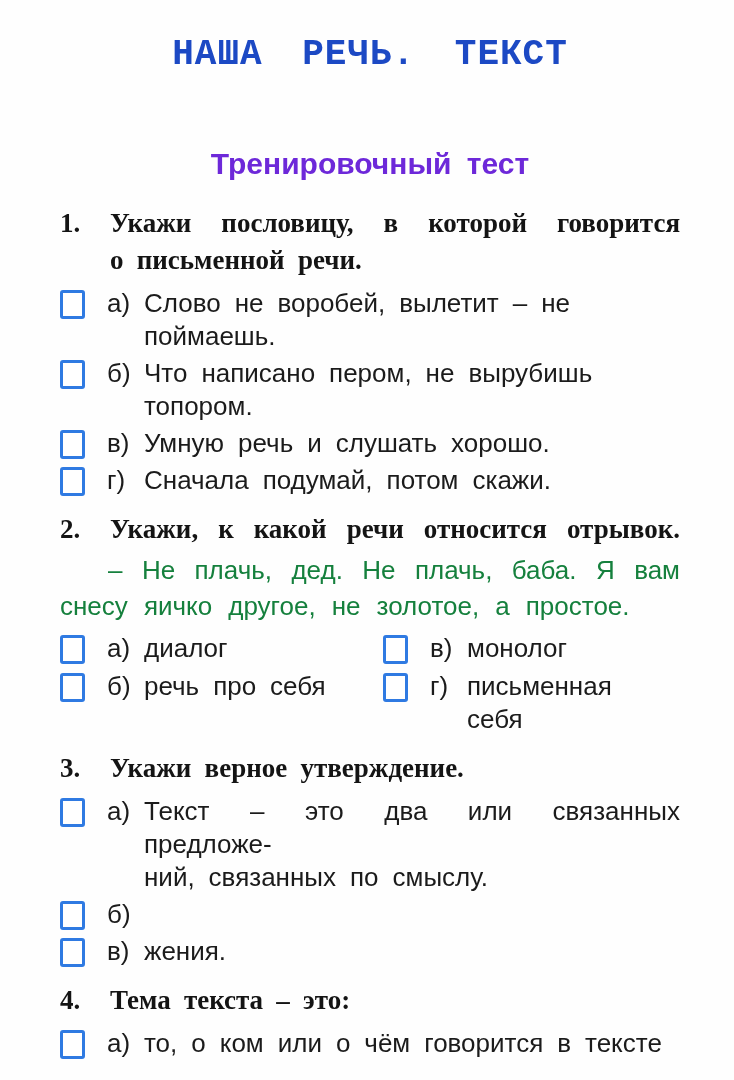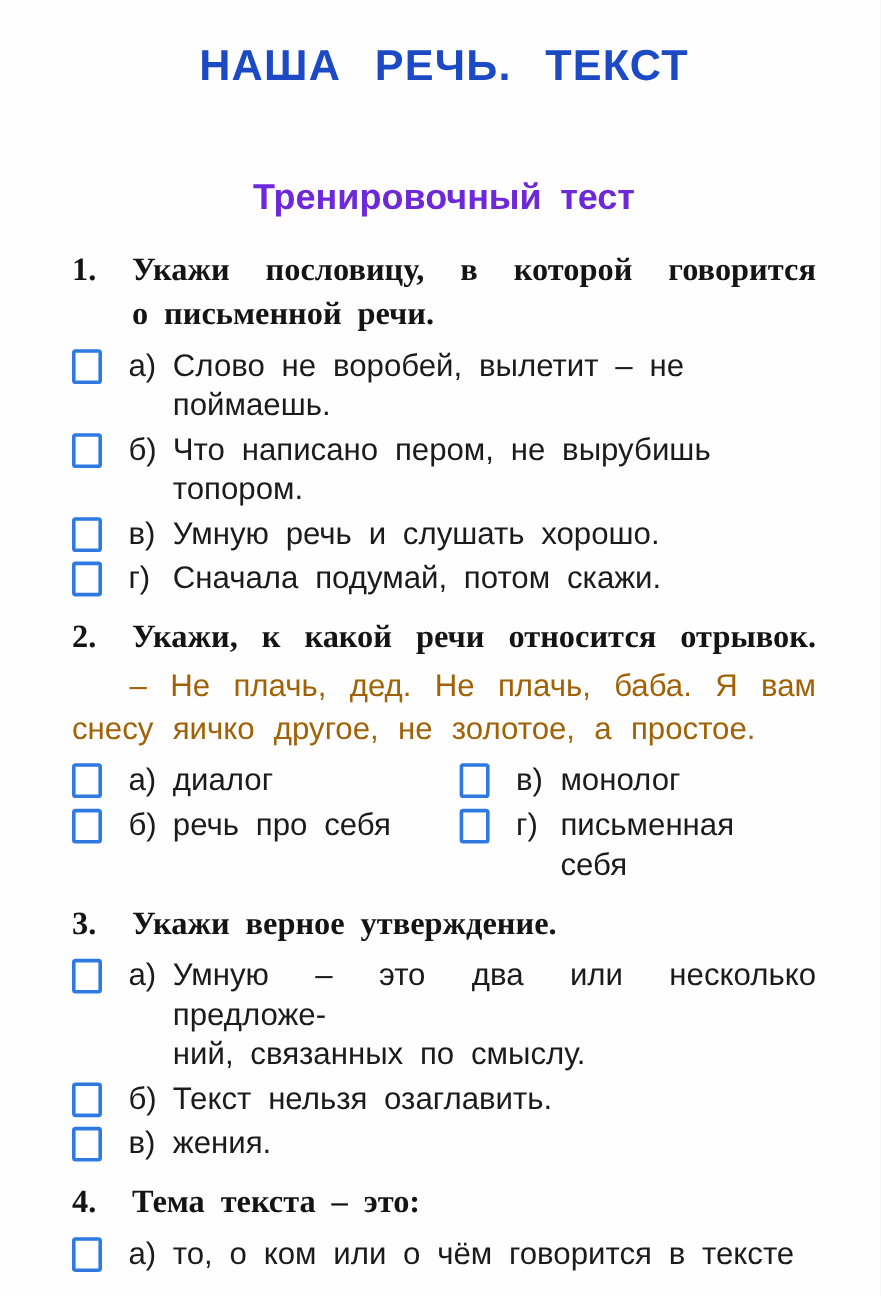--- a/index.html
+++ b/index.html
@@ -10,21 +10,21 @@
     box-sizing: border-box;
     margin: 0 auto;
     background: #fefefe;
     padding: 30px 54px 0 60px;
     overflow: hidden;
     color: #1b1b1b;
   }
   .title {
     margin: 4px 0 0 0;
     text-align: center;
-    font-family: Liberation Sans, sans-serif;
+    font-family: Liberation Mono, monospace;
     font-weight: 700;
     font-size: 36px;
     letter-spacing: 1px;
     word-spacing: 17px;
     color: #1c49c4;
   }
   .subtitle {
     margin: 72px 0 0 0;
     text-align: center;
     font-family: "Liberation Sans", sans-serif;
@@ -46,21 +46,21 @@
   }
   .q-num { flex: 0 0 50px; }
   .q-lines { flex: 1; min-width: 0; }
   .jl { text-align: justify; text-align-last: justify; }
   .passage {
     margin-top: 4px;
     font-family: "Liberation Sans", sans-serif;
     font-size: 26px;
     line-height: 36px;
     word-spacing: 0.34em;
-    color: #a16207;
+    color: #15803d;
   }
   .passage-l1 { padding-left: 48px; text-align: justify; text-align-last: justify; }
   .opts { margin-top: 8px; display: grid; row-gap: 4px; }
   .opt {
     display: flex;
     align-items: flex-start;
     font-family: "Liberation Sans", sans-serif;
     font-size: 26px;
     line-height: 33px;
     word-spacing: 0.26em;
@@ -180,30 +180,27 @@
       <span class="q-num">3.</span>
       <div class="q-lines">
         <div>Укажи верное утверждение.</div>
       </div>
     </div>
     <div class="opts">
       <div class="opt">
         <span class="cb"></span>
         <span class="letter">а)</span>
         <div class="opt-text">
-          <div class="jl">Умную – это два или несколько предложе-</div>
+          <div class="jl">Текст – это два или связанных предложе-</div>
           <div>ний, связанных по смыслу.</div>
         </div>
       </div>
       <div class="opt">
         <span class="cb"></span>
         <span class="letter">б)</span>
-        <div class="opt-text">
-            <div>Текст нельзя озаглавить.</div>
-          </div>
       </div>
       <div class="opt">
         <span class="cb"></span>
         <span class="letter">в)</span>
         <div class="opt-text">
           <div>жения.</div>
         </div>
       </div>
     </div>
   </section>

